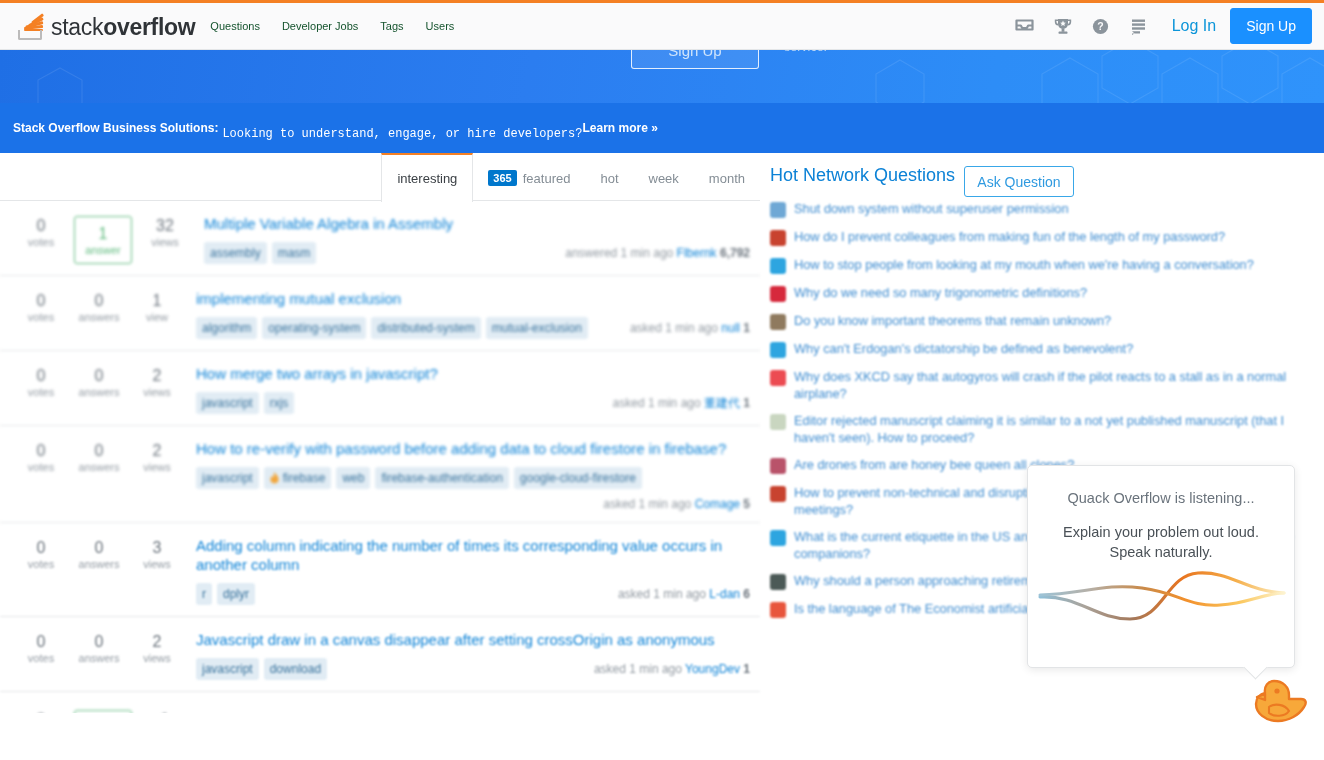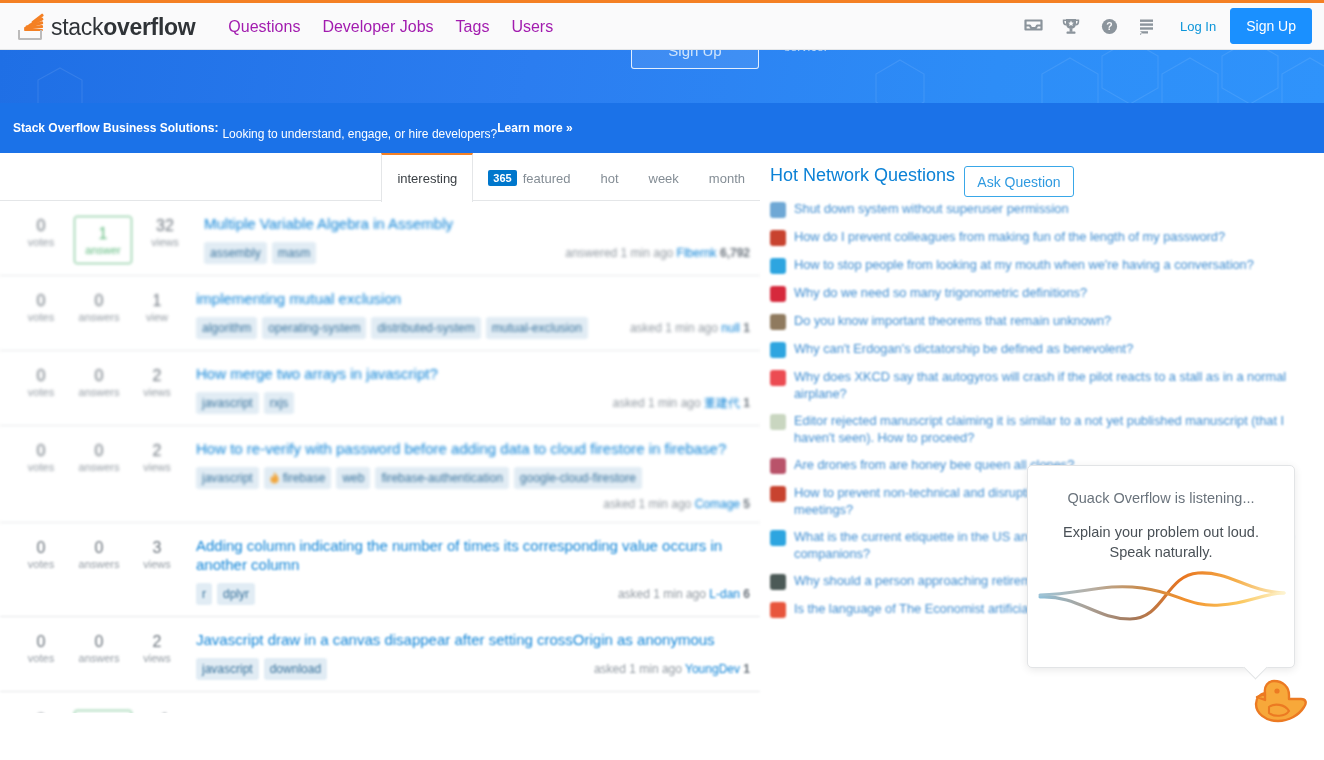--- a/index.html
+++ b/index.html
@@ -19,61 +19,61 @@
   #header {
     height: 47px;
     background: #fafafb;
     border-bottom: 1px solid #e4e6e8;
     display: flex;
     align-items: center;
     padding: 0 12px 0 18px;
     position: relative;
     z-index: 40;
   }
-  #logo { display: flex; align-items: flex-end; margin-right: 22px; }
+  #logo { display: flex; align-items: flex-end; margin-right: 4px; }
   .logo-mark { width: 26px; height: 28px; position: relative; margin-right: 7px; }
   .logo-tray {
     position: absolute; left: 0; bottom: 0; width: 24px; height: 10px;
     border: 2px solid #bcbbbb; border-top: none; border-radius: 0 0 2px 2px;
   }
   .logo-bar {
     position: absolute; right: 1px; height: 2.6px; background: #f48024; border-radius: 1px;
     transform-origin: right center;
   }
   .lb1 { width: 14px; top: 1px;  transform: rotate(-38deg); }
   .lb2 { width: 16px; top: 5px;  transform: rotate(-27deg); }
   .lb3 { width: 18px; top: 9px;  transform: rotate(-15deg); }
   .lb4 { width: 19px; top: 13px; transform: rotate(-6deg); }
   .lb5 { width: 19px; top: 16.5px; }
   .logo-text { font-size: 23px; line-height: 26px; color: #2f3337; letter-spacing: -0.3px; }
   .logo-text b { font-weight: 700; }
   .logo-text span.light { font-weight: 400; }
 
   #nav { display: flex; align-items: center; height: 100%; }
   .nav-link {
-    font-size: 16px; color: #a21caf; padding: 0 11px; line-height: 47px;
+    font-size: 11px; color: #14532d; padding: 0 11px; line-height: 47px;
     text-decoration: none; cursor: pointer; white-space: nowrap;
   }
 
   #search-wrap { margin-left: 32px; }
   #search-input {
     width: 202px; height: 34px; border: 1px solid #c8ccd0; border-radius: 3px;
     background: #fff; font-size: 14px; color: #6a737c; padding: 0 10px;
     font-family: "Liberation Sans", sans-serif; outline: none;
   }
   #search-input::placeholder { color: #9199a1; }
 
   #header-right { margin-left: auto; display: flex; align-items: center; gap: 0; }
   .hicon {
     width: 38px; height: 38px; display: flex; align-items: center;
     justify-content: center; cursor: pointer;
   }
   .hicon svg { display: block; }
   #login-link {
-    font-size: 13px; color: #0c95d9; text-decoration: none; padding: 0 14px;
+    font-size: 16px; color: #0c95d9; text-decoration: none; padding: 0 14px;
     cursor: pointer; white-space: nowrap;
   }
   #signup-btn {
     background: #1a90ff; color: #fff; border: 1px solid #1a90ff; border-radius: 3px;
     font-size: 14px; padding: 9px 15px; cursor: pointer;
     font-family: "Liberation Sans", sans-serif;
   }
 
   
   #hero {
@@ -94,21 +94,21 @@
     color: #b9d6f6;
   }
 
   
   #biz-banner {
     height: 50px; background: #1b72e8;
     display: flex; align-items: center; padding-left: 13px;
     color: #fff; font-size: 12px;
   }
   #biz-banner b { font-weight: 700; }
-  #biz-banner .biz-mid { font-weight: 400; margin: 12px 0 0 4px; }
+  #biz-banner .biz-mid { font-weight: 400; margin: 12px 0 0 4px; font-family: Liberation Mono, monospace; }
   #biz-learn { font-weight: 700; color: #fff; text-decoration: none; cursor: pointer; }
 
   
   #content { display: flex; height: 560px; }
   #main { width: 760px; position: relative; }
   #side { flex: 1; position: relative; }
 
   
   #q-header {
     display: flex; align-items: flex-start; height: 48px;

